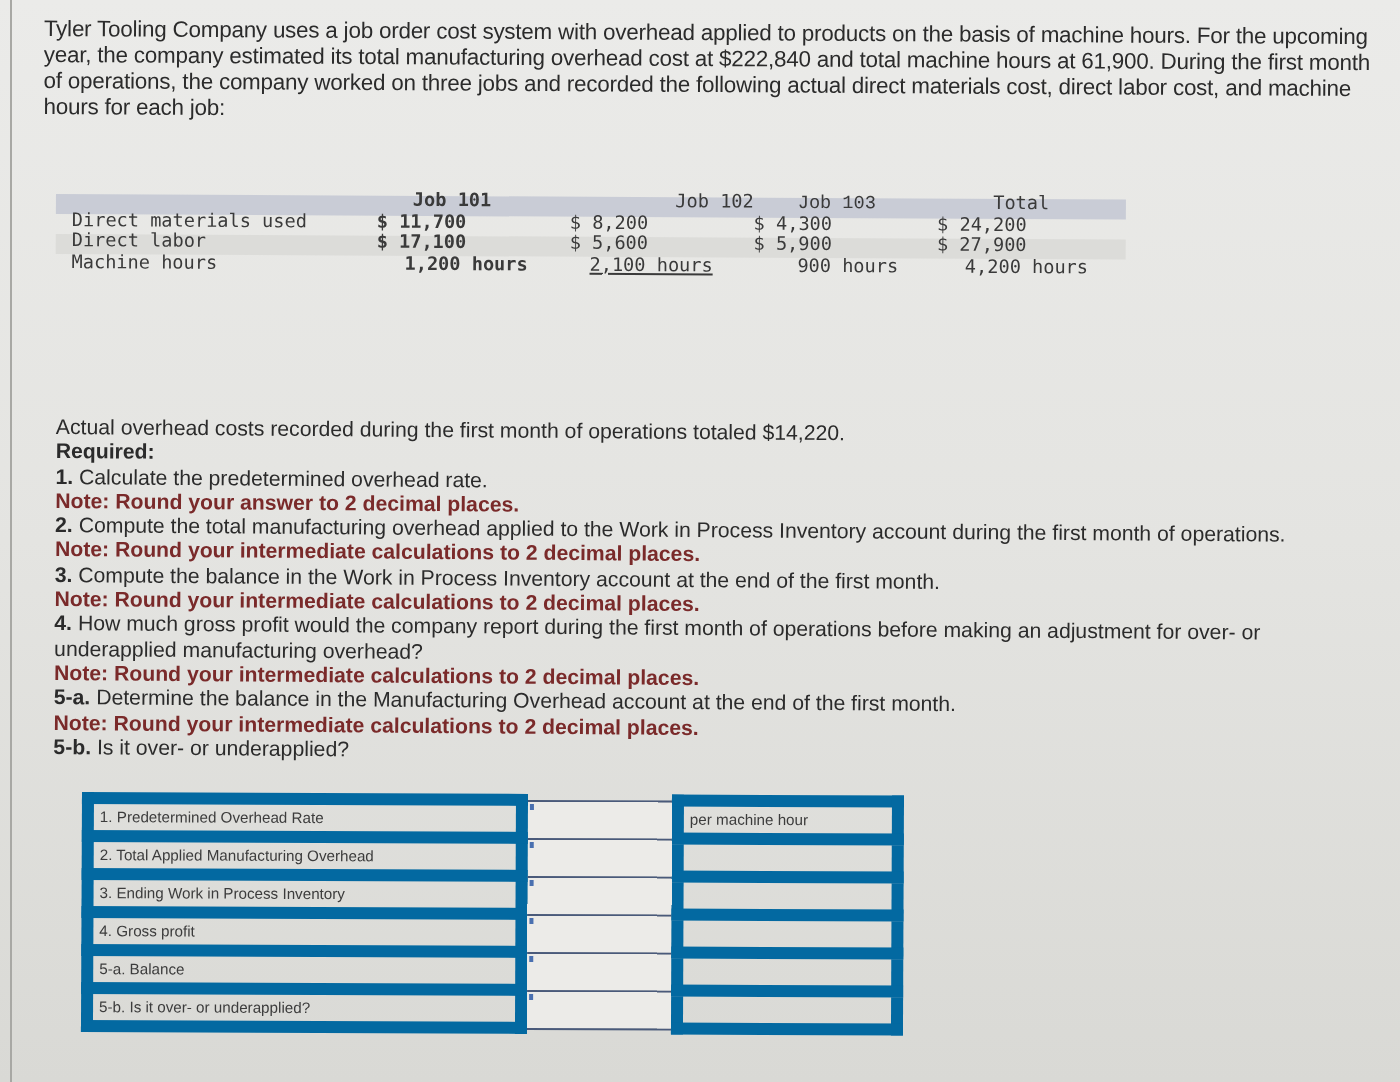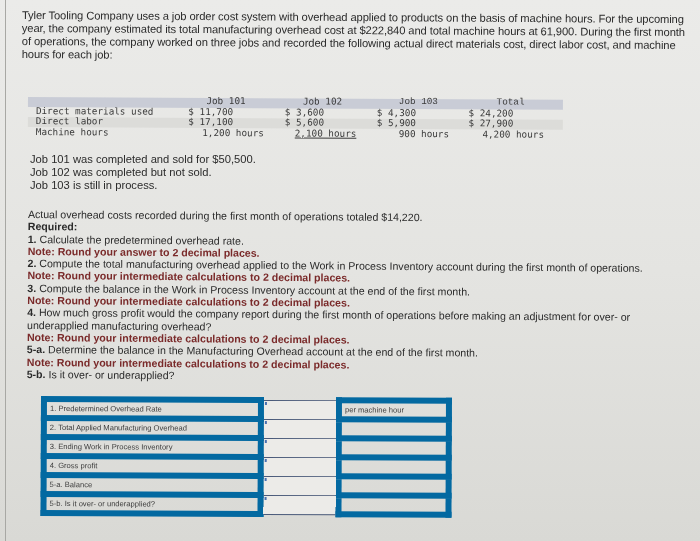--- a/index.html
+++ b/index.html
@@ -29,21 +29,21 @@
       position: absolute; left: 0; top: 2px; width: 535px; height: 10px;
       background: #c9ccd6;
     }
     .data-table .stripe {
       position: absolute; left: 0; top: 22px; width: 535px; height: 10px;
       background: #dcdcd9;
     }
     .data-table table { position: relative; border-collapse: collapse; }
     .data-table td { padding: 0; white-space: pre; vertical-align: top; }
     .data-table td.label { width: 180px; padding-left: 8px; }
-    .data-table td.c1 { width: 95px; }
+    .data-table td.c1 { width: 95px; font-weight: bold; }
     .data-table td.c2 { width: 90px; }
     .data-table td.c3 { width: 85px; }
     .data-table td.c4 { width: 90px; }
     .data-table .r0 td { height: 9px; }
     .notes {
       position: absolute; left: 30px; top: 153px;
       font-size: 11.2px; line-height: 13px;
     }
     .required {
       position: absolute; left: 28px; top: 208px; width: 665px;
@@ -82,28 +82,28 @@
   <div class="intro">Tyler Tooling Company uses a job order cost system with overhead applied to products on the basis of machine hours. For the upcoming year, the company estimated its total manufacturing overhead cost at $222,840 and total machine hours at 61,900. During the first month of operations, the company worked on three jobs and recorded the following actual direct materials cost, direct labor cost, and machine hours for each job:</div>
 
   <div class="data-table">
     <div class="hdr-band"></div>
     <div class="stripe"></div>
     <table>
       <tbody>
           <tr class="r0">
         <td class="label"></td>
         <td class="c1" style="padding-left:18px;">Job 101</td>
-        <td class="c2" style="padding-left:18px;">Job 102</td>
+        <td class="c2" style="padding-left:18px;text-align:right;">Job 102</td>
         <td class="c3" style="padding-left:22px;font-family:Liberation Mono, monospace;">Job 103</td>
-        <td class="c4" style="padding-left:28px;font-family:Liberation Mono, monospace;">Total</td>
+        <td class="c4" style="padding-left:28px;">Total</td>
       </tr>
       <tr>
         <td class="label">Direct materials used</td>
         <td class="c1">$ 11,700</td>
-        <td class="c2">$ 3,600</td>
+        <td class="c2">$ 8,200</td>
         <td class="c3">$ 4,300</td>
         <td class="c4">$ 24,200</td>
       </tr>
       <tr>
         <td class="label">Direct labor</td>
         <td class="c1">$ 17,100</td>
         <td class="c2">$ 5,600</td>
         <td class="c3">$ 5,900</td>
         <td class="c4">$ 27,900</td>
       </tr>
@@ -111,25 +111,20 @@
         <td class="label">Machine hours</td>
         <td class="c1" style="padding-left:14px;">1,200 hours</td>
         <td class="c2" style="padding-left:10px;text-decoration:underline;">2,100 hours</td>
         <td class="c3" style="padding-left:22px;">900 hours</td>
         <td class="c4" style="padding-left:14px;">4,200 hours</td>
       </tr>
     </tbody>
       </table>
   </div>
 
-  <div class="notes">
-    <div>Job 101 was completed and sold for $50,500.</div>
-    <div>Job 102 was completed but not sold.</div>
-    <div>Job 103 is still in process.</div>
-  </div>
 
   <div class="required">
     <div>Actual overhead costs recorded during the first month of operations totaled $14,220.</div>
     <div class="bold">Required:</div>
 
     <div><span class="bold">1.</span><span> Calculate the predetermined overhead rate.</span></div>
     <div class="note">Note: Round your answer to 2 decimal places.</div>
 
     <div><span class="bold">2.</span><span> Compute the total manufacturing overhead applied to the Work in Process Inventory account during the first month of operations.</span></div>
     <div class="note">Note: Round your intermediate calculations to 2 decimal places.</div>

